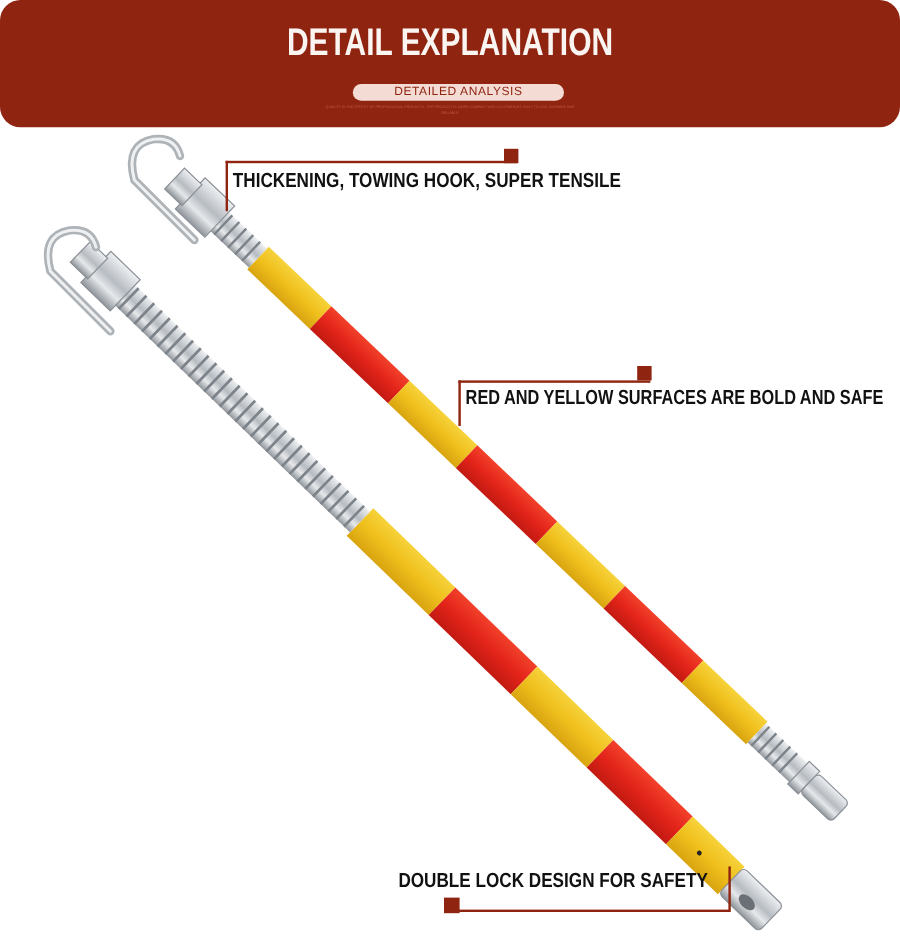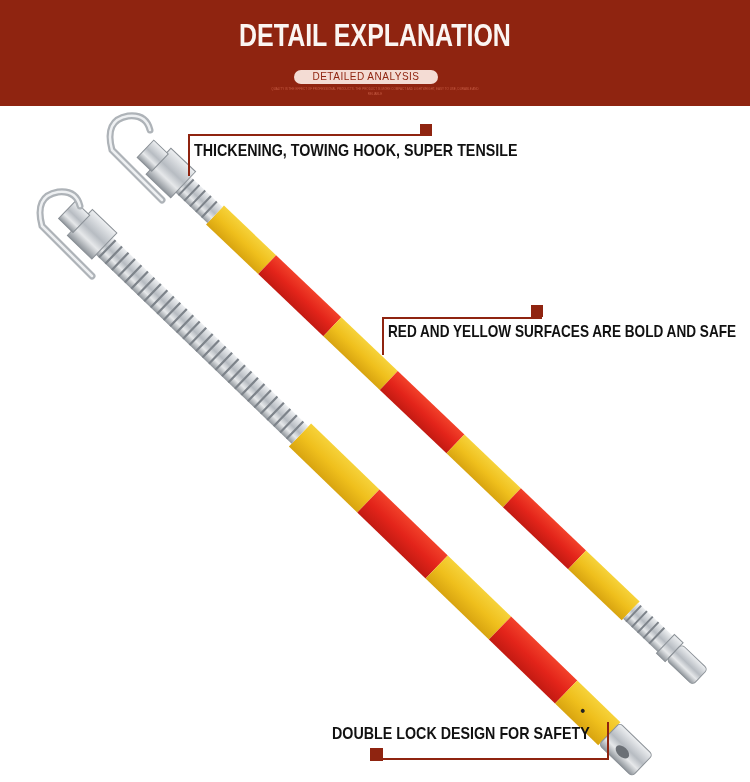--- a/index.html
+++ b/index.html
@@ -1,22 +1,22 @@
 <!DOCTYPE html>
 <html><head>
 <meta charset="utf-8">
 <style>
   html, body { margin:0; padding:0; }
   body { width:750px; height:782px; background:#ffffff; position:relative; overflow:hidden;
          font-family:"Liberation Sans", sans-serif; }
-  .header { position:absolute; left:0; top:0; width:750px; height:106px; background:#8f2410; }
+  .header { position:absolute; left:0; top:0; width:750px; height:106px; background:#8f2410;border-radius:17px; }
   .header-title { position:absolute; left:0; width:750px; top:17px; text-align:center;
                   font-family:"Liberation Sans", sans-serif; font-weight:bold; font-size:32px;
                   color:#fbf5f2; letter-spacing:0px; transform:scaleX(0.78); transform-origin:center; }
-  .header-pill { position:absolute; left:294px; top:70px; width:144px; height:14px; border-radius:7px;
+  .header-pill { position:absolute; left:294px; top:70px; width:176px; height:14px; border-radius:7px;
                  background:#f4dcd4; text-align:center; }
   .header-pill span { font-size:10px; line-height:14px; color:#8f2410; letter-spacing:0.5px; display:block; }
   .header-fine { position:absolute; left:270px; top:87px; width:210px; text-align:center;
                  font-size:3px; line-height:5px; color:#c55b43; }
   .art { position:absolute; left:0; top:106px; width:750px; height:676px; }
   .callout-text { position:absolute; font-family:"Liberation Sans", sans-serif; font-weight:bold;
                   color:#111; white-space:nowrap; transform-origin:left center; }
   .line { position:absolute; background:#8f2410; }
   .sq { position:absolute; background:#8f2410; width:12px; height:12px; }
 </style>

